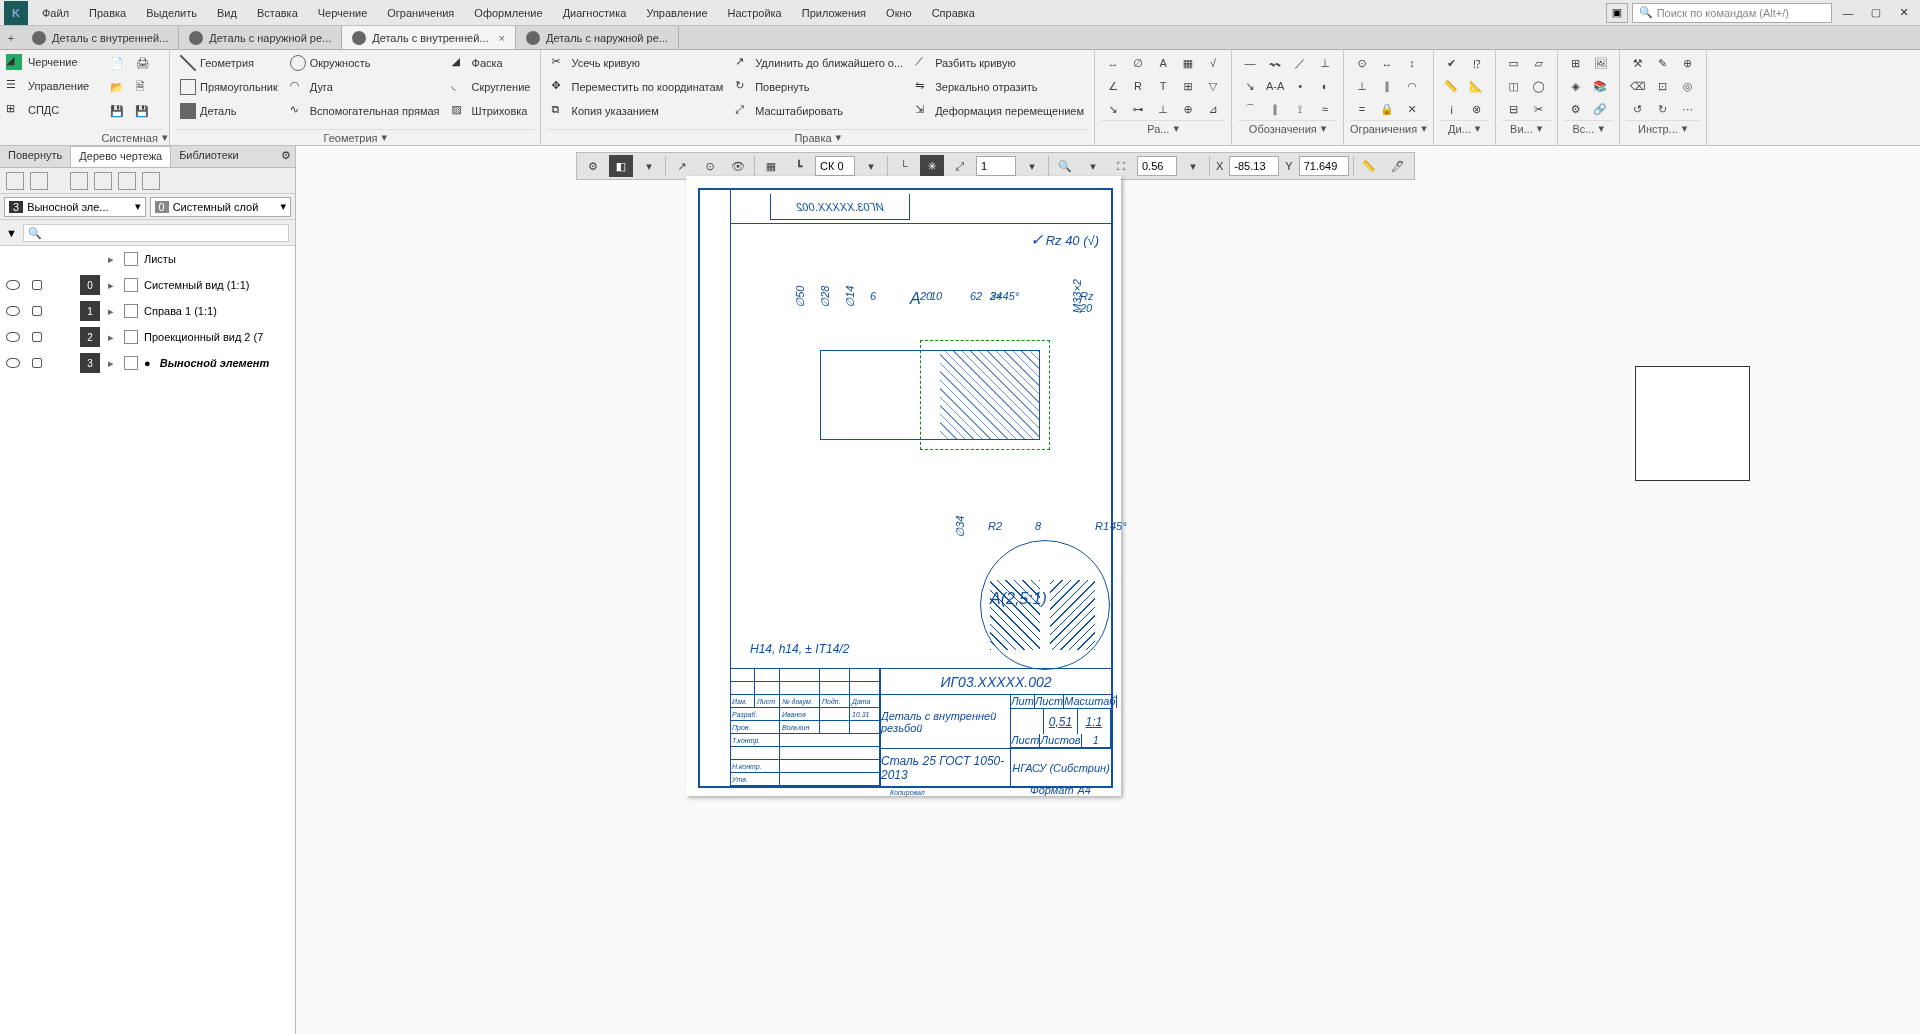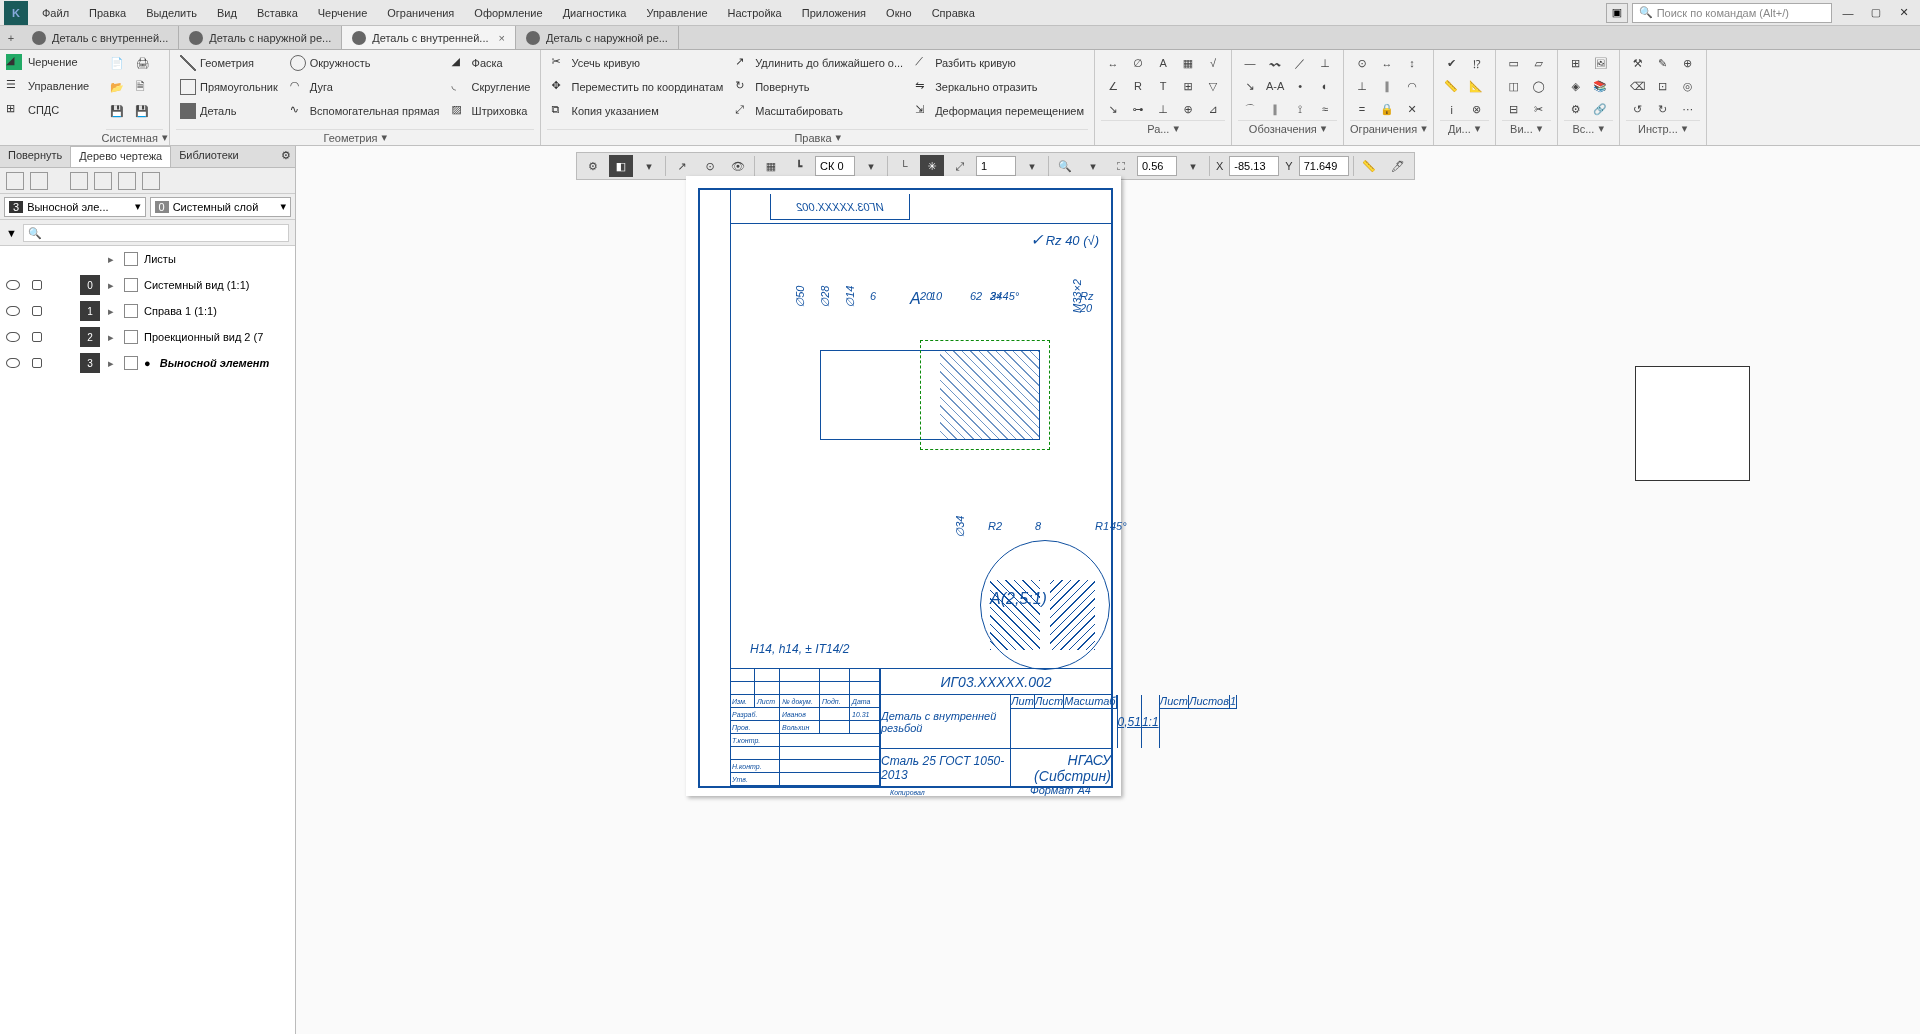--- a/index.html
+++ b/index.html
@@ -96,28 +96,28 @@
 .detA-title { position:absolute; left:250px; top:330px; font-style:italic; color:#1050a0; font-size:16px; }
 .tolnote { position:absolute; left:50px; bottom:130px; font-style:italic; color:#1050a0; font-size:12px; }
 .titleblock { position:absolute; left:30px; right:0; bottom:0; height:118px; border-top:1.5px solid #1050a0; font-style:italic; color:#1050a0; }
 .tb-grid { position:absolute; left:0; top:0; width:150px; height:118px; }
 .tb-grid .r { height:13px; border-bottom:0.5px solid #1050a0; display:flex; }
 .tb-grid .c { border-right:0.5px solid #1050a0; font-size:7px; padding:0 2px; display:flex; align-items:center; }
 .tb-main { position:absolute; left:150px; top:0; right:0; height:118px; border-left:1px solid #1050a0; }
 .tb-code { height:26px; border-bottom:1px solid #1050a0; display:flex; align-items:center; justify-content:center; font-size:14px; }
 .tb-mid { height:54px; display:flex; border-bottom:1px solid #1050a0; }
 .tb-name { flex:1; display:flex; align-items:center; justify-content:center; text-align:left; font-size:11px; border-right:1px solid #1050a0; }
-.tb-mm { width:100px; display:flex; flex-direction:row; }
+.tb-mm { width:100px; display:flex; flex-direction:column; }
 .tb-mm-h { height:14px; display:flex; border-bottom:0.5px solid #1050a0; font-size:8px; }
 .tb-mm-h span { flex:1; text-align:center; border-right:0.5px solid #1050a0; }
 .tb-mm-v { flex:1; display:flex; }
 .tb-mm-v span { flex:1; text-align:center; border-right:0.5px solid #1050a0; display:flex; align-items:center; justify-content:center; font-size:12px;text-decoration:underline; }
 .tb-bot { height:38px; display:flex; }
 .tb-mat { flex:1; display:flex; align-items:center; justify-content:center; font-size:12px; border-right:1px solid #1050a0; }
-.tb-org { width:100px; display:flex; align-items:center; justify-content:center; font-size:14px;text-align:right; }
+.tb-org { width:100px; display:flex; align-items:center; justify-content:center; font-size:11px; }
 
 .aux-box { position:absolute; right:170px; top:220px; width:115px; height:115px; border:1px solid #333; background:#fff; }
 
 </style>
 </head>
 <body>
 
 <div class="menubar">
   <div class="app-icon">K</div>
   <div class="menu-item">Файл</div>

